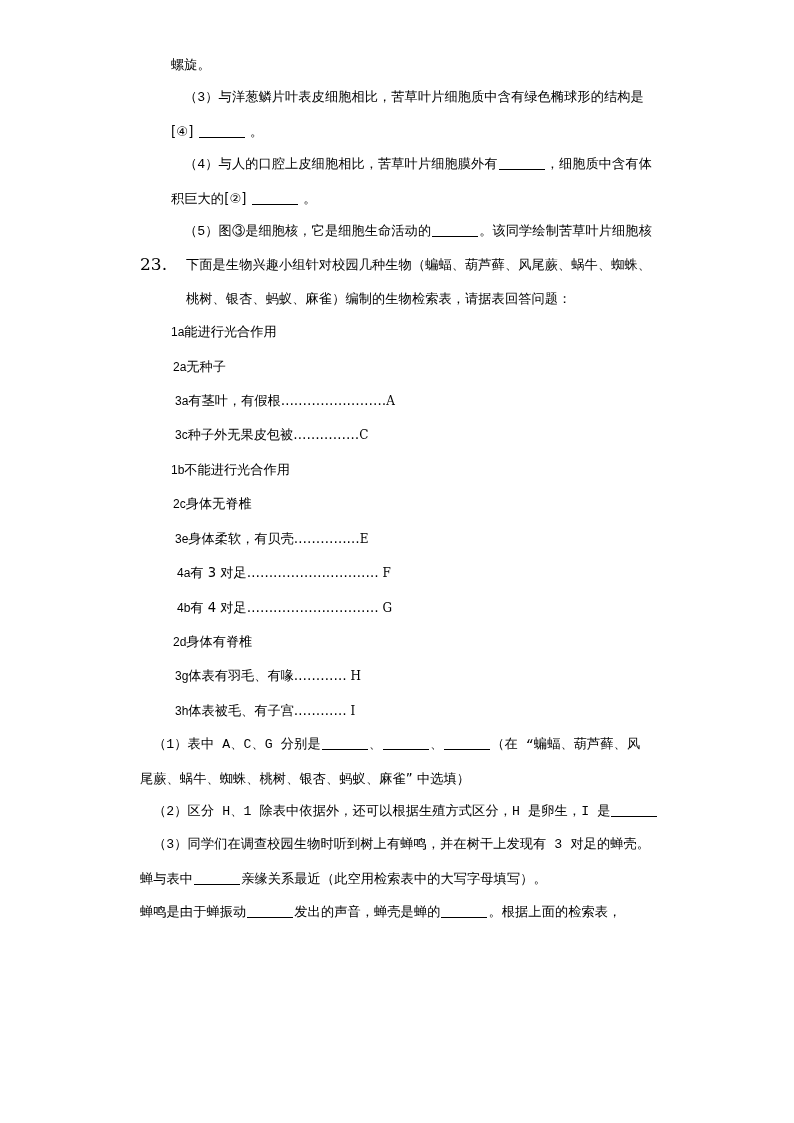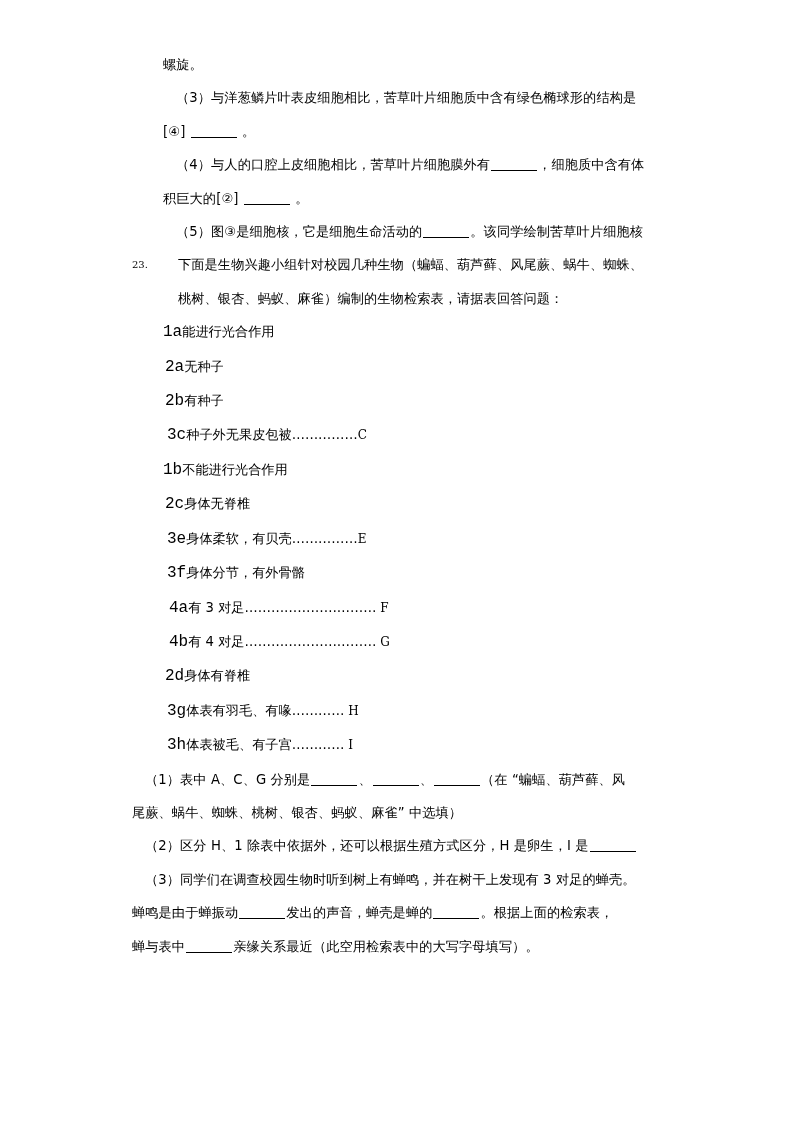--- a/index.html
+++ b/index.html
@@ -13,21 +13,21 @@
     width: 794px;
     height: 1123px;
     background: #ffffff;
     font-family: "DejaVu Sans", "Liberation Sans", sans-serif;
     color: #000000;
     overflow: hidden;
     box-sizing: border-box;
   }
   .content {
     position: absolute;
-    left: 132px;
+    left: 140px;
     top: 48px;
     width: 534px;
   }
 
   
   .line {
     font-size: 13.2px;
     line-height: 33.4px;
     white-space: nowrap;
     letter-spacing: 0.1px;
@@ -35,54 +35,55 @@
 
   
   .q22-block {
     margin-left: 31px;
   }
   .q22-block .line {
     text-indent: 0;
   }
   .indent-1 {
     padding-left: 13px;
+    font-family: Liberation Mono, monospace;
   }
 
   
   .qrow {
     display: block;
     position: relative;
     min-height: 33.4px;
   }
   .qnum {
     position: absolute;
     left: 0;
     top: 0;
-    font-size: 10px;
+    font-size: 17px;
     line-height: 33.4px;
     font-family: "DejaVu Serif", "Liberation Serif", serif;
   }
   .qbody {
     margin-left: 46px;
   }
 
   
   .keyline {
     font-size: 13.2px;
     line-height: 33.4px;
     white-space: pre;
   }
   .k-lvl1 { padding-left: 31px; }
   .k-lvl2 { padding-left: 33px; }
   .k-lvl3 { padding-left: 35px; }
   .k-lvl4 { padding-left: 37px; }
 
   .keycode {
-    font-family: Liberation Mono, monospace;
-    font-size: 16px;
+    font-family: Liberation Sans, sans-serif;
+    font-size: 12px;
     text-align: center;
   }
   .keyresult {
     font-family: "DejaVu Serif", "Liberation Serif", serif;
     font-size: 12px;
   }
   .dots {
     letter-spacing: 0px;
   }
 
@@ -130,44 +131,43 @@
       <span class="qnum">23.</span>
       <div class="qbody">
         <div class="line">下面是生物兴趣小组针对校园几种生物（蝙蝠、葫芦藓、风尾蕨、蜗牛、蜘蛛、</div>
         <div class="line">桃树、银杏、蚂蚁、麻雀）编制的生物检索表，请据表回答问题：</div>
       </div>
     </div>
 
     <div id="key-table">
         <div class="keyline k-lvl1"><span class="keycode">1a</span><span>能进行光合作用</span></div>
         <div class="keyline k-lvl2"><span class="keycode">2a</span><span>无种子</span></div>
-        <div class="keyline k-lvl2"><span class="keycode">2b</span><span>有种子</span></div>
+        <div class="keyline k-lvl3"><span class="keycode">3a</span><span>有茎叶，有假根</span><span class="dots">……………………</span><span class="keyresult">A</span></div>
         <div class="keyline k-lvl3"><span class="keycode">3c</span><span>种子外无果皮包被</span><span class="dots">……………</span><span class="keyresult">C</span></div>
         <div class="keyline k-lvl1"><span class="keycode">1b</span><span>不能进行光合作用</span></div>
         <div class="keyline k-lvl2"><span class="keycode">2c</span><span>身体无脊椎</span></div>
         <div class="keyline k-lvl3"><span class="keycode">3e</span><span>身体柔软，有贝壳</span><span class="dots">……………</span><span class="keyresult">E</span></div>
-        <div class="keyline k-lvl3"><span class="keycode">3f</span><span>身体分节，有外骨骼</span></div>
         <div class="keyline k-lvl4"><span class="keycode">4a</span><span>有 3 对足</span><span class="dots">…………………………</span><span class="keyresult"> F</span></div>
         <div class="keyline k-lvl4"><span class="keycode">4b</span><span>有 4 对足</span><span class="dots">…………………………</span><span class="keyresult"> G</span></div>
         <div class="keyline k-lvl2"><span class="keycode">2d</span><span>身体有脊椎</span></div>
         <div class="keyline k-lvl3"><span class="keycode">3g</span><span>体表有羽毛、有喙</span><span class="dots">…………</span><span class="keyresult"> H</span></div>
         <div class="keyline k-lvl3"><span class="keycode">3h</span><span>体表被毛、有子宫</span><span class="dots">…………</span><span class="keyresult"> I</span></div>
       </div>
 
     <div class="line indent-1">
       <span>（1）表中 A、C、G 分别是</span><span class="blank"></span><span>、</span><span class="blank"></span><span>、</span><span class="blank"></span><span>（在 “蝙蝠、葫芦藓、风</span>
     </div>
     <div class="line">尾蕨、蜗牛、蜘蛛、桃树、银杏、蚂蚁、麻雀” 中选填）</div>
 
     <div class="line indent-1">
       <span>（2）区分 H、1 除表中依据外，还可以根据生殖方式区分，H 是卵生，I 是</span><span class="blank"></span>
     </div>
 
     <div class="line indent-1">（3）同学们在调查校园生物时听到树上有蝉鸣，并在树干上发现有 3 对足的蝉壳。</div>
     <div class="line">
-      <span>蝉鸣是由于蝉振动</span><span class="blank"></span><span>发出的声音，蝉壳是蝉的</span><span class="blank"></span><span>。根据上面的检索表，</span>
+      <span>蝉与表中</span><span class="blank"></span><span>亲缘关系最近（此空用检索表中的大写字母填写）。</span>
     </div>
     <div class="line">
-      <span>蝉与表中</span><span class="blank"></span><span>亲缘关系最近（此空用检索表中的大写字母填写）。</span>
+      <span>蝉鸣是由于蝉振动</span><span class="blank"></span><span>发出的声音，蝉壳是蝉的</span><span class="blank"></span><span>。根据上面的检索表，</span>
     </div>
 
   </div>
 </div>
 
 </body></html>

